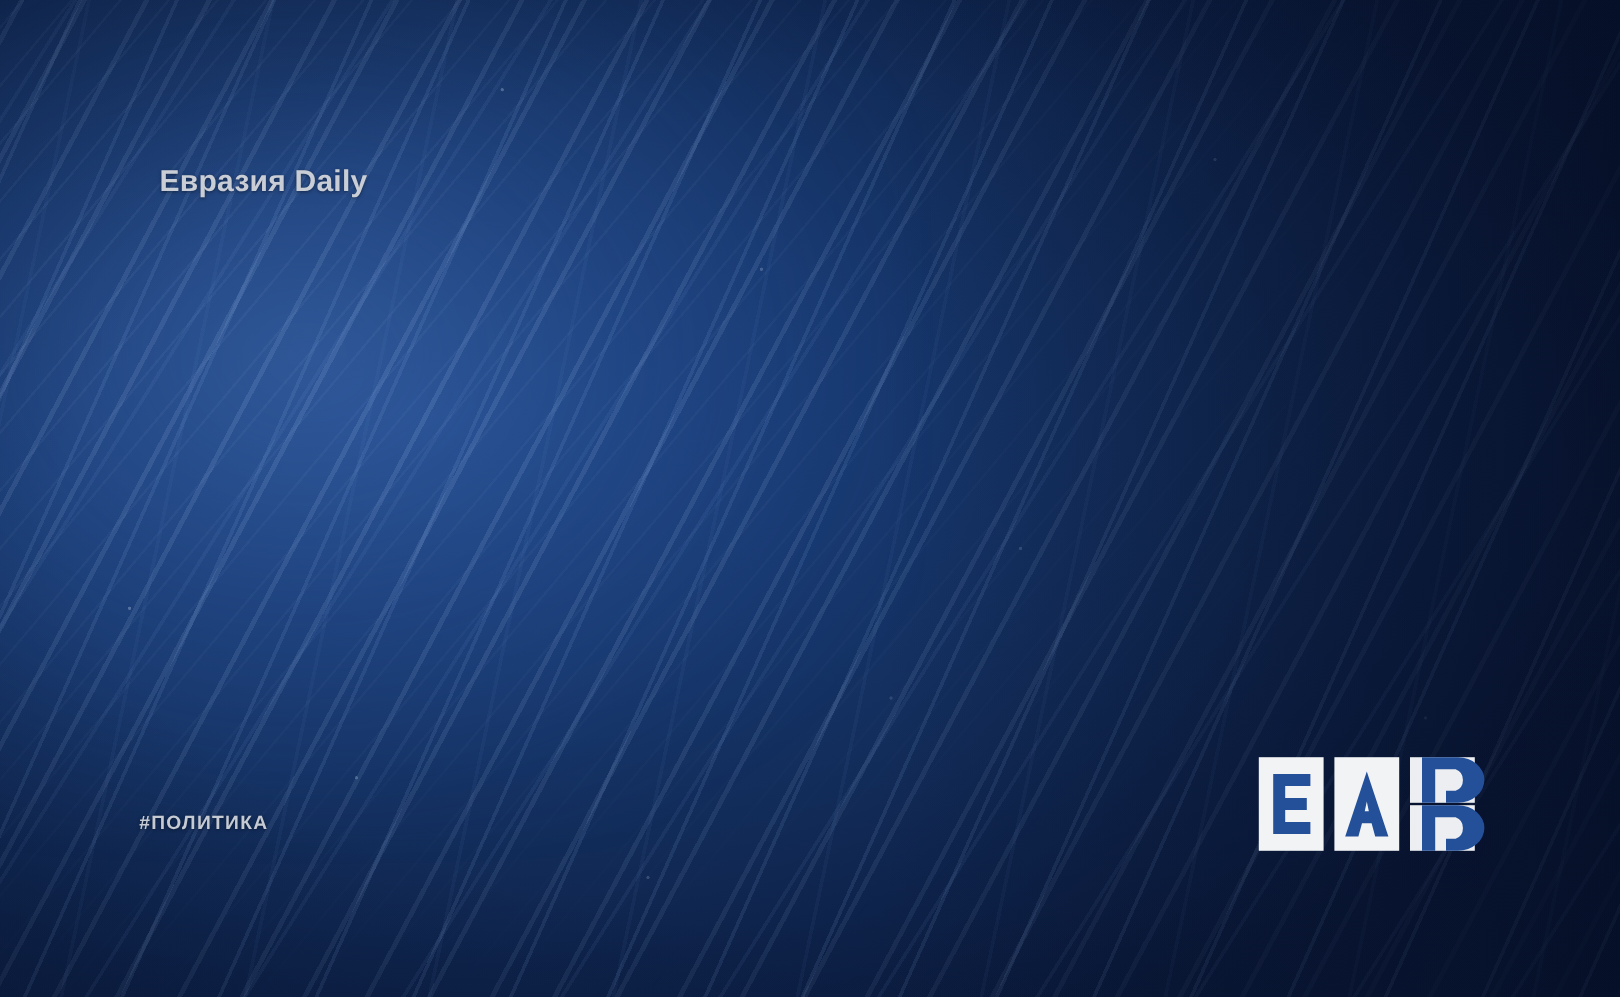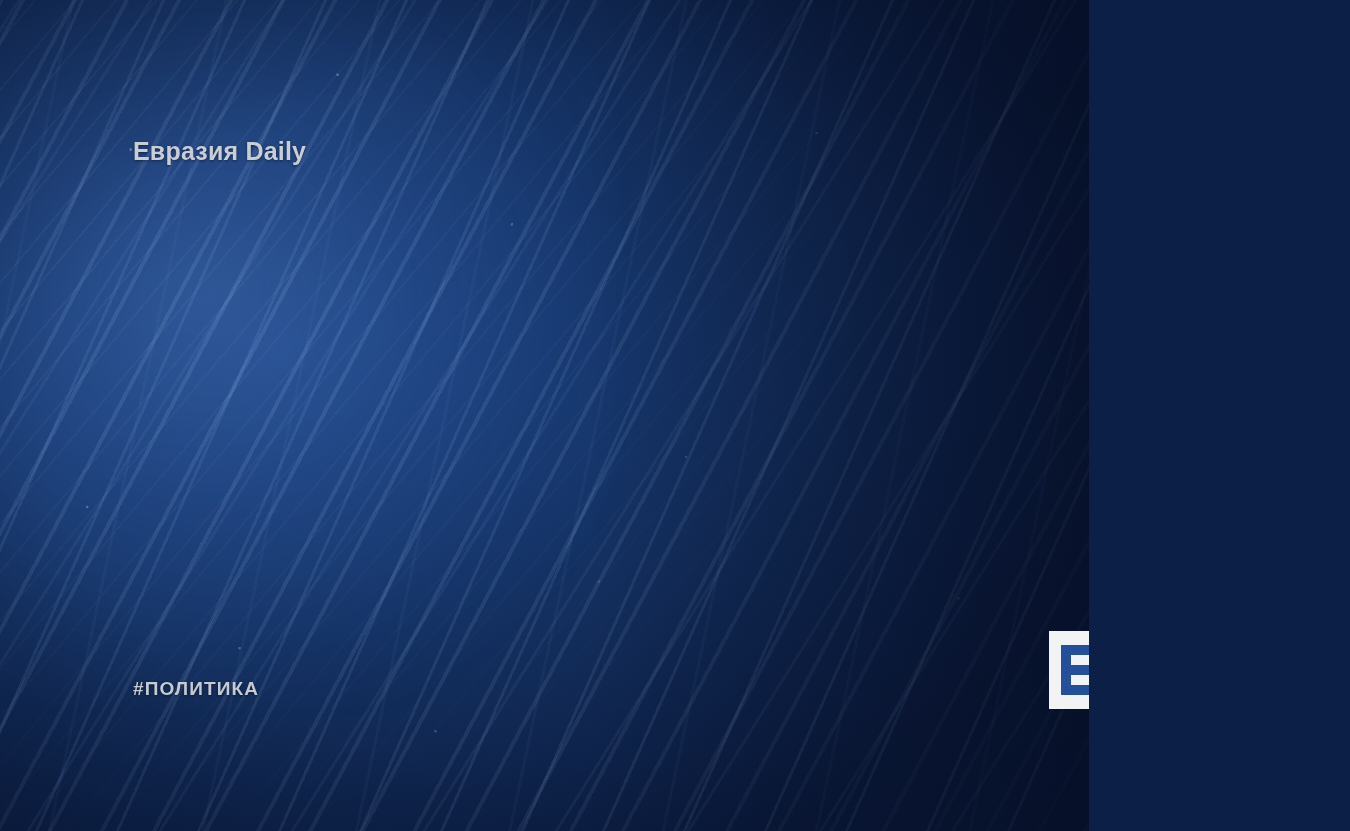--- a/index.html
+++ b/index.html
@@ -9,21 +9,21 @@
     width:1350px;
     height:831px;
     overflow:hidden;
     background:#0b1f47;
     font-family:"Liberation Sans", sans-serif;
   }
 
   
   .card{
     position:relative;
-    width:1089px;
+    width:1350px;
     height:831px;
     overflow:hidden;
     background:#4c1d95;
   }
 
   
   .sky-base{
     position:absolute; inset:0;
     background:
       radial-gradient(ellipse 78% 70% at 26% 42%,  #1d4484 0%, #17386f 36%, #122c59 62%, #0d2148 82%, #0a1a3c 100%),
@@ -132,22 +132,22 @@
     font-size:52px;
     line-height:72px;
     font-weight:700;
     color:#ffffff;
     letter-spacing:-.2px;
     text-shadow:0 2px 6px rgba(0,0,0,.38);
   }
 
   .hashtag{
     position:absolute;
-    left:133px; top:678px;
-    font-size:19px;
+    left:116px; top:678px;
+    font-size:16px;
     font-weight:700;
     letter-spacing:1.1px;
     color:#c5cad3;
     text-shadow:0 1px 3px rgba(0,0,0,.45);
     white-space:nowrap;
   }
 
   
   .logo{
     position:absolute;

